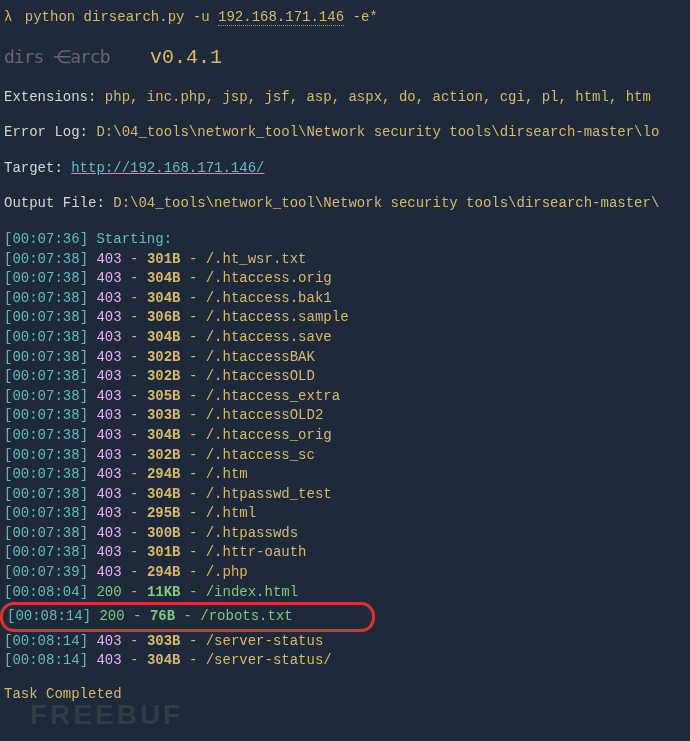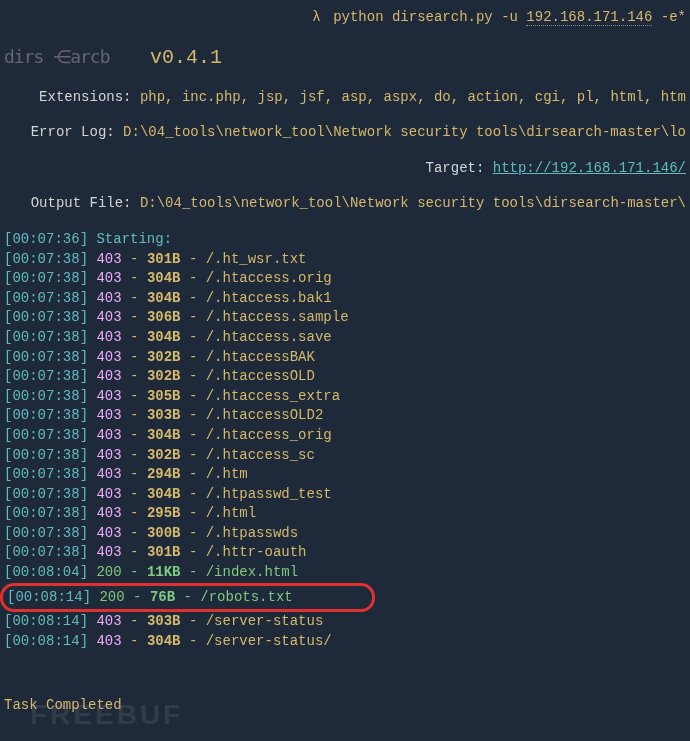--- a/index.html
+++ b/index.html
@@ -20,23 +20,23 @@
     .ascii-block { margin: 14px 0 16px 0; }
     .ascii-logo {
       color: #a88fa3;
       opacity: 0.55;
       font-family: monospace;
       font-size: 18px;
       letter-spacing: -1px;
       display: inline-block;
     }
     .version { color: #d6b86a; margin-left: 32px; font-size: 20px; }
-    .section { margin-bottom: 16px; text-align: right; }
+    .section { margin-bottom: 16px; }
     .label-white { color: #d4d4d4; }
-    .value-yellow { color: #d6b86a; margin-top: 31px; }
+    .value-yellow { color: #d6b86a; }
     .value-cyan { color: #5fbdbf; text-decoration: underline; margin-top: 20px; }
     .entry { display: block; }
     .ts { color: #5fbdbf; }
     .bracket { color: #5fbdbf; }
     .status { color: #f0abfc; }
     .dash { color: #d6b86a; }
     .size { color: #d6b86a; font-weight: bold; }
     .path { color: #d6b86a; margin-top: 40px; }
     .starting { color: #5fbdbf; }
     .s200 .status, .s200 .dash, .s200 .size, .s200 .path { color: #7fc97f; }
@@ -111,20 +111,21 @@
         <div class="entry "><span class="bracket">[</span><span class="ts">00:07:38</span><span class="bracket">]</span> <span class="status">403</span> <span class="dash">-</span>  <span class="size"> 302B</span>  <span class="dash">-</span> <span class="path">/.htaccessOLD</span></div>
         <div class="entry "><span class="bracket">[</span><span class="ts">00:07:38</span><span class="bracket">]</span> <span class="status">403</span> <span class="dash">-</span>  <span class="size"> 305B</span>  <span class="dash">-</span> <span class="path">/.htaccess_extra</span></div>
         <div class="entry "><span class="bracket">[</span><span class="ts">00:07:38</span><span class="bracket">]</span> <span class="status">403</span> <span class="dash">-</span>  <span class="size"> 303B</span>  <span class="dash">-</span> <span class="path">/.htaccessOLD2</span></div>
         <div class="entry "><span class="bracket">[</span><span class="ts">00:07:38</span><span class="bracket">]</span> <span class="status">403</span> <span class="dash">-</span>  <span class="size"> 304B</span>  <span class="dash">-</span> <span class="path">/.htaccess_orig</span></div>
         <div class="entry "><span class="bracket">[</span><span class="ts">00:07:38</span><span class="bracket">]</span> <span class="status">403</span> <span class="dash">-</span>  <span class="size"> 302B</span>  <span class="dash">-</span> <span class="path">/.htaccess_sc</span></div>
         <div class="entry "><span class="bracket">[</span><span class="ts">00:07:38</span><span class="bracket">]</span> <span class="status">403</span> <span class="dash">-</span>  <span class="size"> 294B</span>  <span class="dash">-</span> <span class="path">/.htm</span></div>
         <div class="entry "><span class="bracket">[</span><span class="ts">00:07:38</span><span class="bracket">]</span> <span class="status">403</span> <span class="dash">-</span>  <span class="size"> 304B</span>  <span class="dash">-</span> <span class="path">/.htpasswd_test</span></div>
         <div class="entry "><span class="bracket">[</span><span class="ts">00:07:38</span><span class="bracket">]</span> <span class="status">403</span> <span class="dash">-</span>  <span class="size"> 295B</span>  <span class="dash">-</span> <span class="path">/.html</span></div>
         <div class="entry "><span class="bracket">[</span><span class="ts">00:07:38</span><span class="bracket">]</span> <span class="status">403</span> <span class="dash">-</span>  <span class="size"> 300B</span>  <span class="dash">-</span> <span class="path">/.htpasswds</span></div>
         <div class="entry "><span class="bracket">[</span><span class="ts">00:07:38</span><span class="bracket">]</span> <span class="status">403</span> <span class="dash">-</span>  <span class="size"> 301B</span>  <span class="dash">-</span> <span class="path">/.httr-oauth</span></div>
+        <div class="entry "><span class="bracket">[</span><span class="ts">00:07:39</span><span class="bracket">]</span> <span class="status">403</span> <span class="dash">-</span>  <span class="size"> 294B</span>  <span class="dash">-</span> <span class="path">/.php</span></div>
         <div class="entry s200"><span class="bracket">[</span><span class="ts">00:08:04</span><span class="bracket">]</span> <span class="status">200</span> <span class="dash">-</span>  <span class="size"> 11KB</span>  <span class="dash">-</span> <span class="path">/index.html</span></div>
         <div class="entry s200"><span class="highlight-box"><span class="bracket">[</span><span class="ts">00:08:14</span><span class="bracket">]</span> <span class="status">200</span> <span class="dash">-</span>  <span class="size">  76B</span>  <span class="dash">-</span> <span class="path">/robots.txt</span></span></div>
         <div class="entry "><span class="bracket">[</span><span class="ts">00:08:14</span><span class="bracket">]</span> <span class="status">403</span> <span class="dash">-</span>  <span class="size"> 303B</span>  <span class="dash">-</span> <span class="path">/server-status</span></div>
         <div class="entry "><span class="bracket">[</span><span class="ts">00:08:14</span><span class="bracket">]</span> <span class="status">403</span> <span class="dash">-</span>  <span class="size"> 304B</span>  <span class="dash">-</span> <span class="path">/server-status/</span></div>
       </div>
   </div>
 
   <div style="height:14px"></div>
   <div class="value-yellow">Task Completed</div>
 

